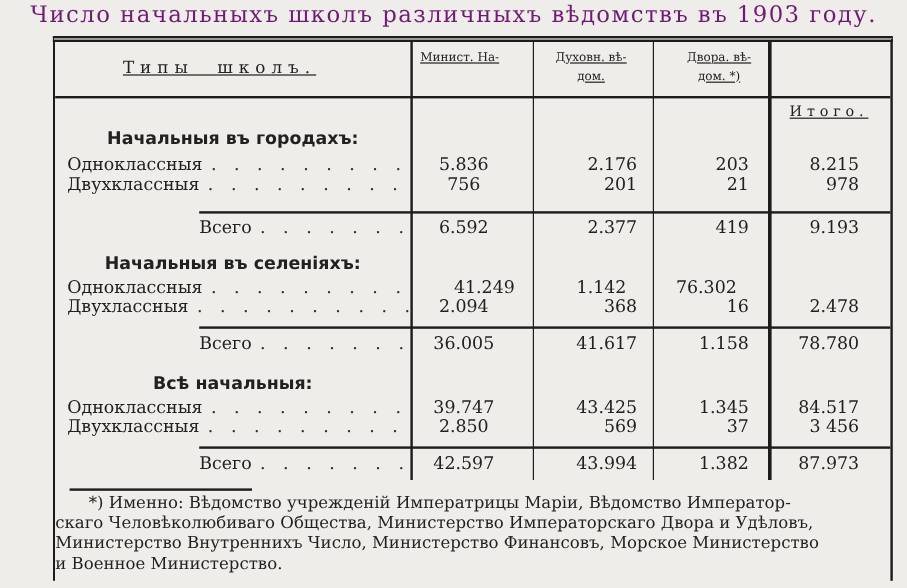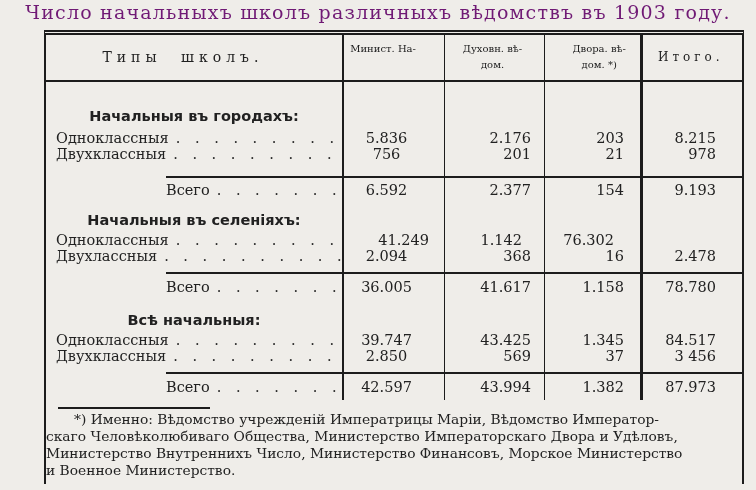--- a/index.html
+++ b/index.html
@@ -49,26 +49,26 @@
   .c2 { width: 102px; }
   .c3 { width: 100px; }
   .c4 { width: 96px; }
   .c5 { width: 102px; }
   .num { text-align: right; }
   .c2.num { padding-right: 13px; text-align: center; }
   .c3.num { padding-right: 13px; }
   .c4.num { padding-right: 16px; }
   .c5.num { padding-right: 26px; }
 
-  .header-row { position: absolute; top: 0; left: 0; width: 692px; height: 45px; display: flex; }
+  .header-row { position: absolute; top: 0; left: 0; width: 692px; height: 45px; display: flex; text-decoration: underline; }
   .hcell { box-sizing: border-box; text-align: center; }
   .h1 { width: 296px; line-height: 45px; font-size: 14px; letter-spacing: 5px; word-spacing: 10px; }
   .h2, .h3, .h4 { font-size: 10px; line-height: 15.5px; padding-top: 6px; margin-left: 16px; }
   .h2 { width: 102px; } .h3 { width: 100px; } .h4 { width: 96px; }
-  .h5 { width: 102px; line-height: 45px; font-size: 12px; letter-spacing: 4px; }
+  .h5 { width: 102px; line-height: 45px; font-size: 12px; letter-spacing: 4px; margin-top: 36px; }
 
   .label-cell { display: flex; padding-left: 10px; }
   .dots { flex: 1; overflow: hidden; margin-left: 7px; letter-spacing: 5px; color: #2a2a2a; }
   .heading {
     text-align: center;
     font-family: "DejaVu Sans", sans-serif;
     font-weight: bold; font-size: 14.5px;
   }
   .total-label-cell { display: flex; padding-left: 120px; }
 
@@ -135,21 +135,21 @@
         <div class="cell c5 num">978</div>
       </div>
       <div class="part-rule" style="top:141px"></div>
       <div class="row" style="top:147px">
         <div class="cell c1 total-label-cell">
           <span>Всего</span>
           <span class="dots">. . . . . . . .</span>
         </div>
         <div class="cell c2 num">6.592</div>
         <div class="cell c3 num">2.377</div>
-        <div class="cell c4 num">154</div>
+        <div class="cell c4 num">419</div>
         <div class="cell c5 num">9.193</div>
       </div>
 
       <div class="row" style="top:177px">
         <div class="cell c1 heading">Начальныя въ селеніяхъ:</div>
       </div>
       <div class="row" style="top:197px">
         <div class="cell c1 label-cell">
           <span>Одноклассныя</span>
           <span class="dots">. . . . . . . . . . . . .</span>

